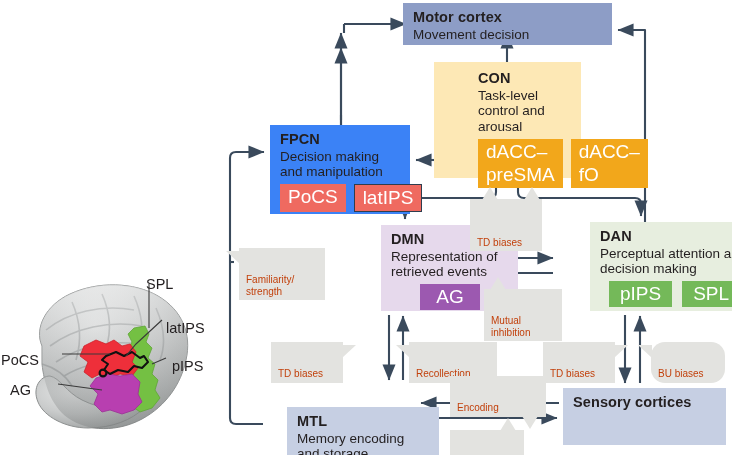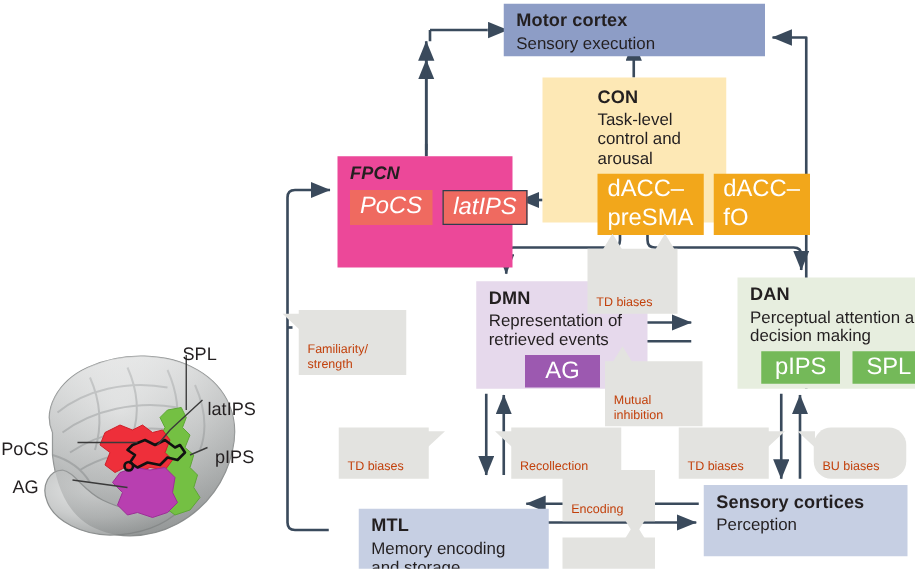--- a/index.html
+++ b/index.html
@@ -29,21 +29,21 @@
     border-radius:0;
     padding:1px 8px 2px 8px;
     display:inline-block;
     line-height:1.22;
     white-space:pre-line;
   }
 
   
   .b-motor{background:#8d9dc6;}
   .b-con{background:#fde8b5;padding-left:44px;}
-  .b-fpcn{background:#ec4899;font-style:italic;}
+  .b-fpcn{background:#3b82f6;}
   .b-dmn{background:#e6d9ec;}
   .b-dan{background:#e7eedf;}
   .b-mtl{background:#c6cfe3;}
   .b-sens{background:#c6cfe3;}
 
   .t-orange{background:#f2a71b;}
   .t-red{background:#ef6a60;}
   .t-red-out{background:#ef6a60;border:1.6px solid #2f3d4e;}
   .t-purple{background:#9c59b0;}
   .t-green{background:#74b959;}
@@ -88,21 +88,21 @@
     border-left:8px solid transparent;
     border-right:8px solid transparent;}
 
   #lbl-fam   {left:239px;top:248px;width:86px;}
   #lbl-tdcon {left:470px;top:199px;width:72px;}
   #lbl-mutual{left:484px;top:289px;width:78px;}
   #lbl-tdleft{left:271px;top:342px;width:72px;}
   #lbl-recoll{left:409px;top:342px;width:88px;}
   #lbl-tdright{left:543px;top:342px;width:72px;}
   #lbl-buright{left:651px;top:342px;width:74px;border-radius:14px;}
-  #lbl-encode{left:450px;top:376px;width:74px;}
+  #lbl-encode{left:450px;top:376px;width:96px;}
   #lbl-retrv {left:450px;top:430px;width:74px;}
 
   
   #brain{position:absolute;left:6px;top:272px;width:230px;height:180px;}
   .blabel{
     position:absolute;font-size:14.5px;color:#231f20;
     font-family:"Liberation Sans","DejaVu Sans",sans-serif;
     white-space:nowrap;
   }
   #bl-spl  {left:146px;top:276px;}
@@ -165,36 +165,38 @@
       <path d="M230,262 L234,262"></path>
 
       <path d="M645,228 L645,311"></path>
 
       <path d="M419,219 L419,198" opacity="0"></path>
     </g>
   </svg>
 
   <div class="nbox b-motor" id="box-motor">
     <span class="ttl">Motor cortex</span>
-    <span class="sub">Sensory execution</span>
+    <span class="sub">Movement decision</span>
   </div>
 
   <div class="nbox b-con" id="box-con">
     <span class="ttl">CON</span>
     <span class="sub">Task-level control
 and arousal</span>
     <div class="tagrow">
       <span class="tag t-orange">dACC–
 preSMA</span>
       <span class="tag t-orange" style="align-self:flex-end;">dACC–fO</span>
     </div>
   </div>
 
   <div class="nbox b-fpcn" id="box-fpcn">
     <span class="ttl">FPCN</span>
+    <span class="sub">Decision making
+and manipulation</span>
     <div class="tagrow">
       <span class="tag t-red">PoCS</span>
       <span class="tag t-red-out">latIPS</span>
     </div>
   </div>
 
   <div class="nbox b-dmn" id="box-dmn">
     <span class="ttl">DMN</span>
     <span class="sub">Representation of
 retrieved events</span>
@@ -214,21 +216,20 @@
   </div>
 
   <div class="nbox b-mtl" id="box-mtl">
     <span class="ttl">MTL</span>
     <span class="sub">Memory encoding
 and storage</span>
   </div>
 
   <div class="nbox b-sens" id="box-sens">
     <span class="ttl">Sensory cortices</span>
-    <span class="sub">Perception</span>
   </div>
 
   <div class="elabel" id="lbl-fam">
     <span class="ptr ptr-left"></span>
     <span>Familiarity/
 strength</span>
   </div>
 
   <div class="elabel" id="lbl-tdcon">
     <span class="ptr ptr-up" style="left:12px;margin-left:0;"></span>

